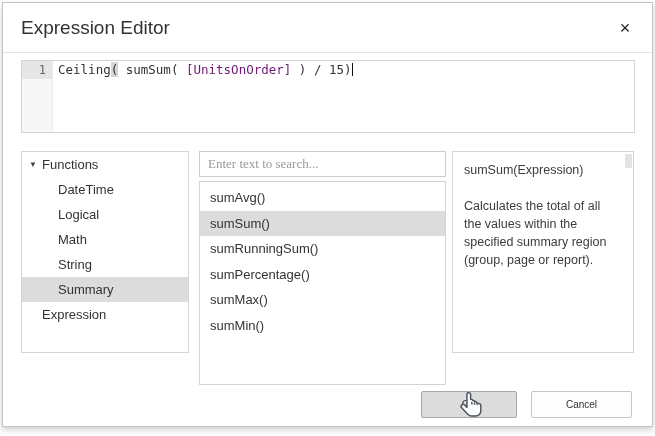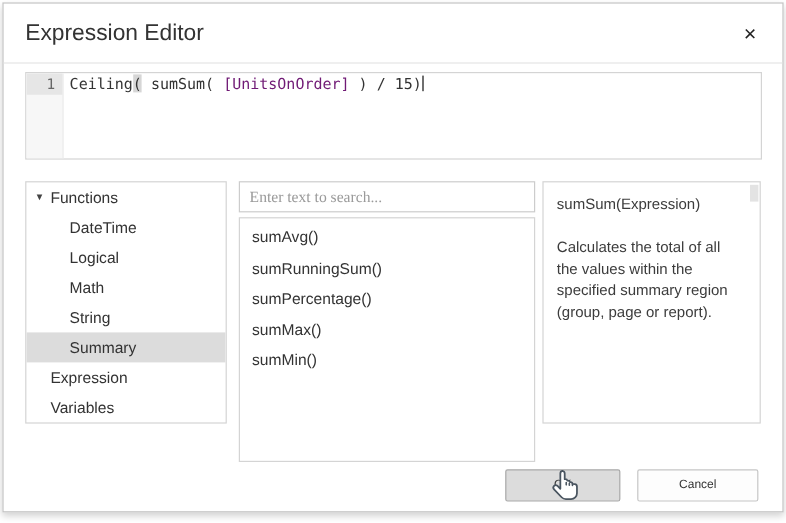--- a/index.html
+++ b/index.html
@@ -92,29 +92,27 @@
       </div>
       <div class="tree-row lvl1">
         <span class="lbl">String</span>
       </div>
       <div class="tree-row lvl1 selected">
         <span class="lbl">Summary</span>
       </div>
       <div class="tree-row lvl0">
         <span class="lbl">Expression</span>
       </div>
-      <div class="tree-row lvl0">
-        <span class="lbl">Variables</span>
-      </div>
     </div>
 
   <input class="search-box" type="text" placeholder="Enter text to search..." style="">
 
   <div class="panel list-panel">
       <div class="list-row">sumAvg()</div>
+      <div class="list-row selected">sumSum()</div>
       <div class="list-row">sumRunningSum()</div>
       <div class="list-row">sumPercentage()</div>
       <div class="list-row">sumMax()</div>
       <div class="list-row">sumMin()</div>
     </div>
 
   <div class="panel desc-panel">
     <div class="desc-inner">
       <p class="desc-sig">sumSum(Expression)</p>
       <p class="desc-text">Calculates the total of all the values within the specified summary region (group, page or report).</p>

